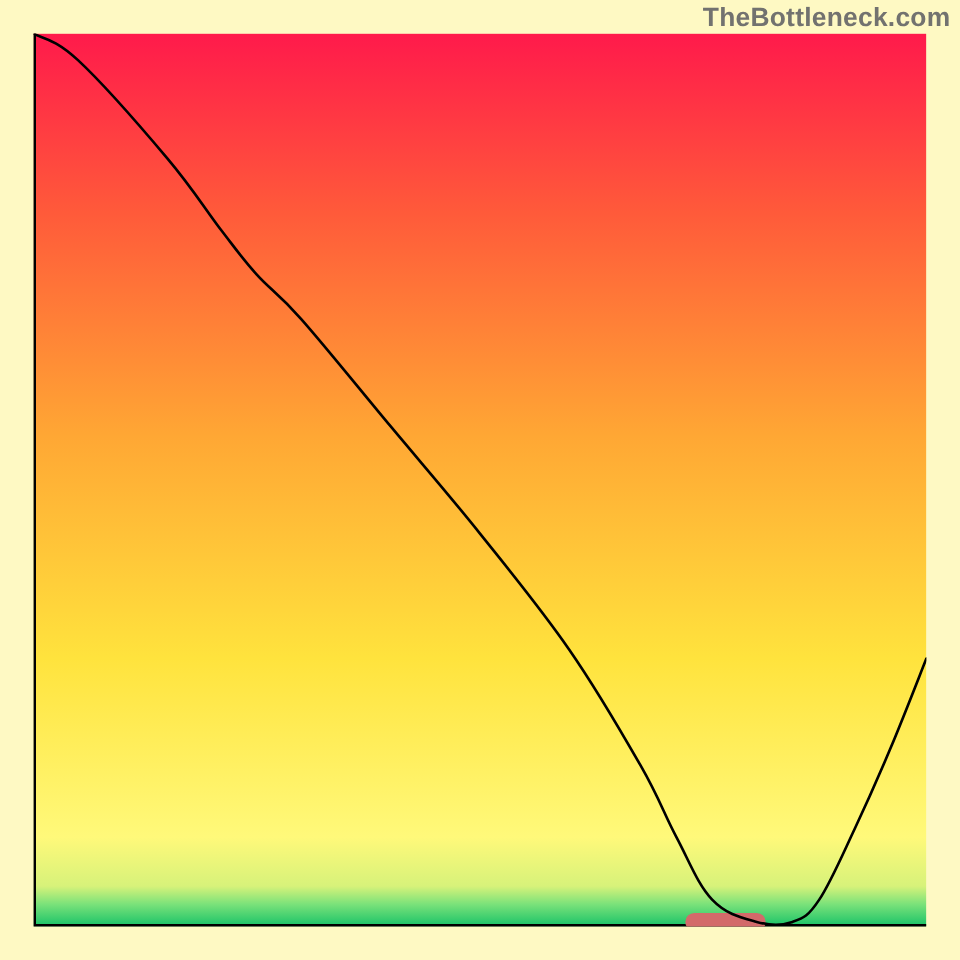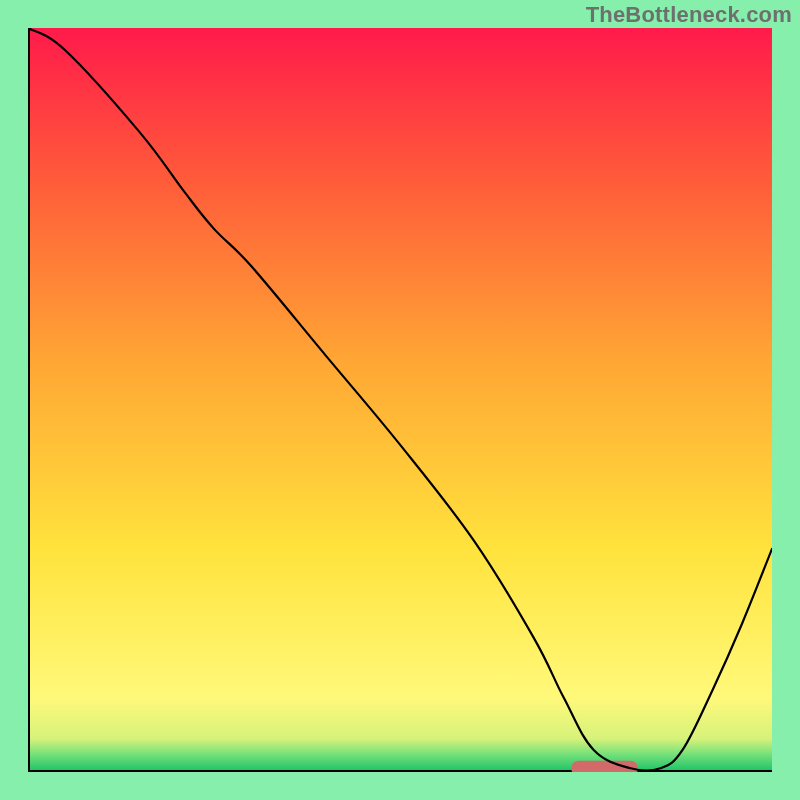--- a/index.html
+++ b/index.html
@@ -7,21 +7,21 @@
     padding: 0;
     width: 800px;
     height: 800px;
     overflow: hidden;
     font-family: Arial, Helvetica, sans-serif;
   }
   .frame {
     position: relative;
     width: 800px;
     height: 800px;
-    background: #86efac;
+    background: #fef9c3;
     box-sizing: border-box;
     text-decoration: underline;
   }
   .watermark {
     position: absolute;
     top: 2px;
     right: 8px;
     font-size: 22px;
     font-weight: 600;
     color: #6b6b6b;

